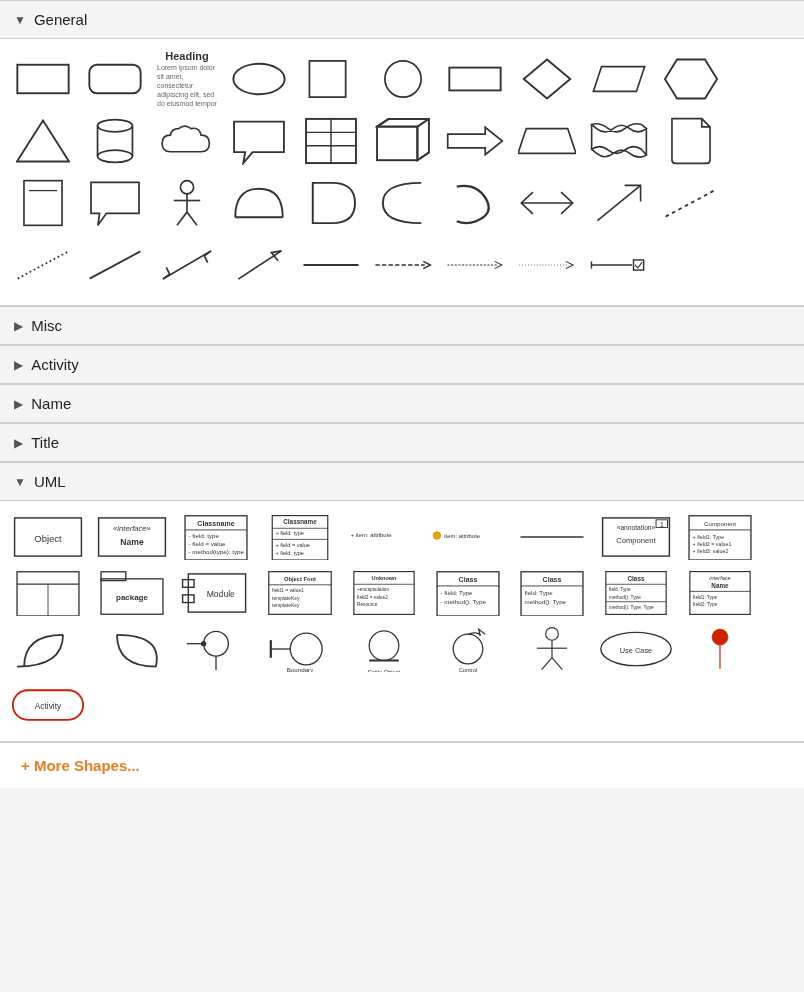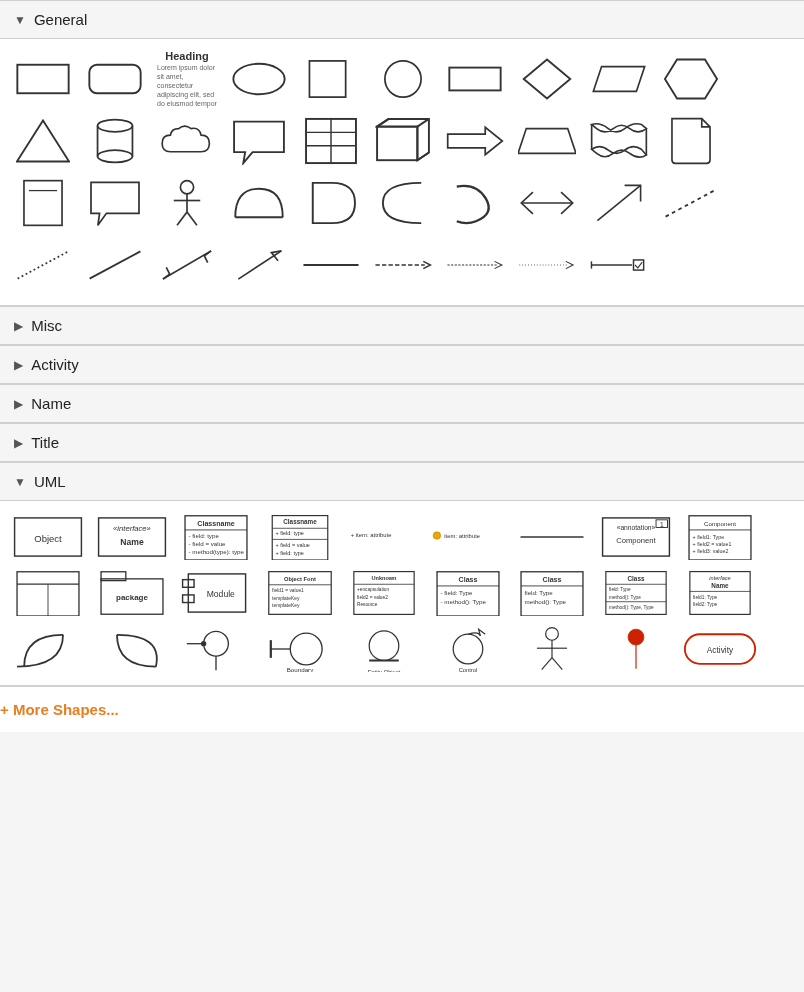--- a/index.html
+++ b/index.html
@@ -101,21 +101,21 @@
       flex-shrink: 0;
     }
     .uml-item svg {
       max-width: 74px;
       max-height: 46px;
     }
 
     .more-shapes {
       display: flex;
       align-items: center;
-      padding: 14px 0;
+      padding: 14px 21px;
       color: #e67e22;
       font-size: 15px;
       font-weight: 600;
       cursor: pointer;
       background: #fff;
       border-top: 1px solid #d0d0d0;
     }
   </style>
 </head>
 <body>
@@ -615,20 +615,26 @@
       <div class="uml-item">
         <svg viewBox="0 0 50 58" width="46" height="54">
           <circle cx="25" cy="10" r="8" fill="none" stroke="#333" stroke-width="1.5"></circle>
           <line x1="25" y1="18" x2="25" y2="40" stroke="#333" stroke-width="1.5"></line>
           <line x1="6" y1="28" x2="44" y2="28" stroke="#333" stroke-width="1.5"></line>
           <line x1="25" y1="40" x2="12" y2="55" stroke="#333" stroke-width="1.5"></line>
           <line x1="25" y1="40" x2="38" y2="55" stroke="#333" stroke-width="1.5"></line>
         </svg>
       </div>
 
+      <div class="uml-item">
+        <svg viewBox="0 0 80 44" width="78" height="42">
+          <ellipse cx="40" cy="22" rx="38" ry="18" fill="none" stroke="#333" stroke-width="1.5"></ellipse>
+          <text x="40" y="26" text-anchor="middle" font-size="8" fill="#333">Use Case</text>
+        </svg>
+      </div>
 
       <div class="uml-item">
         <svg viewBox="0 0 30 58" width="28" height="56">
           <circle cx="15" cy="14" r="10" fill="#cc2200" stroke="#cc2200" stroke-width="1"></circle>
           <line x1="15" y1="24" x2="15" y2="54" stroke="#cc2200" stroke-width="1.5"></line>
         </svg>
       </div>
 
       <div class="uml-item" style="position:relative">
         <svg viewBox="0 0 80 40" width="78" height="38">

